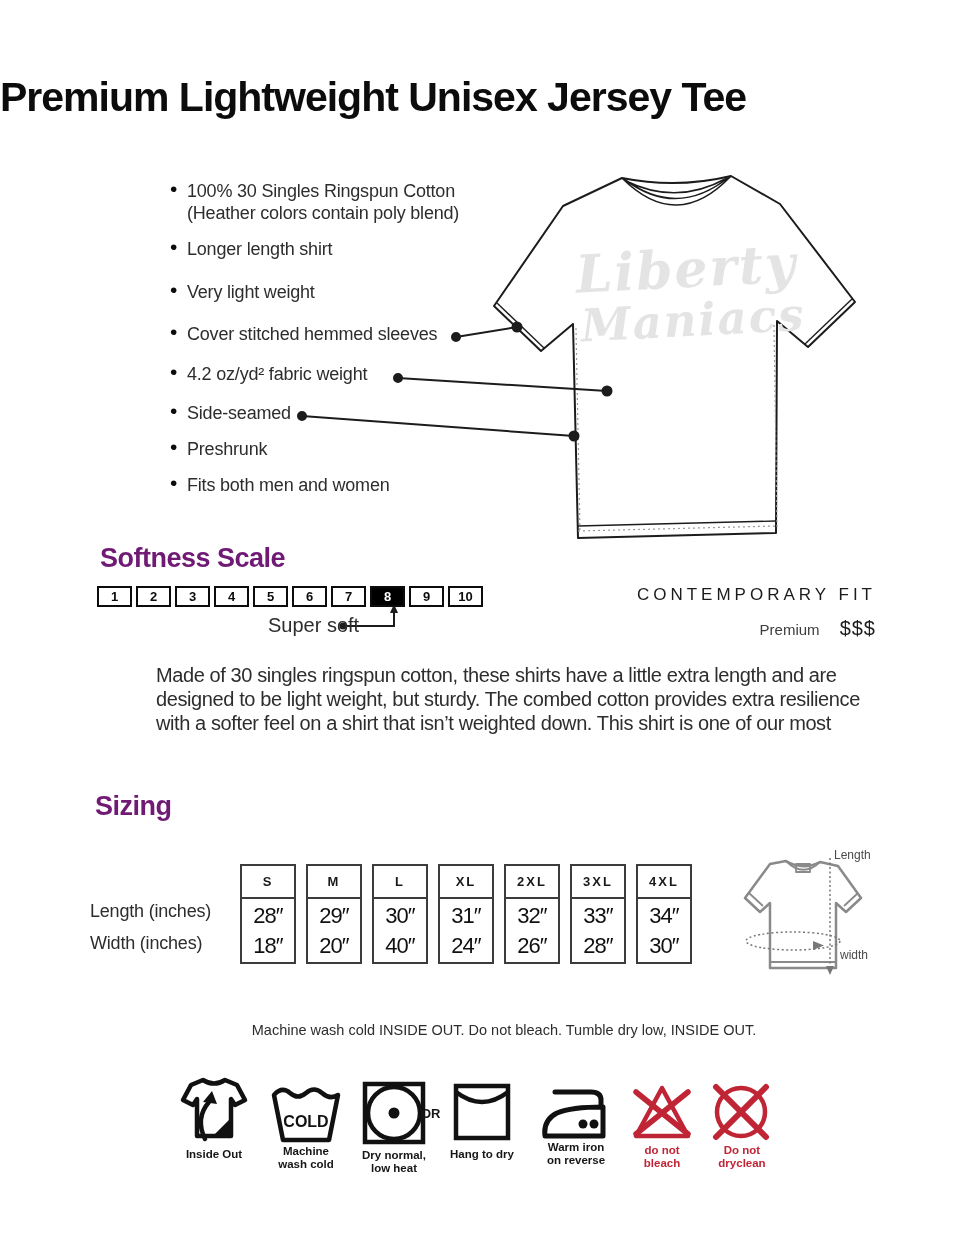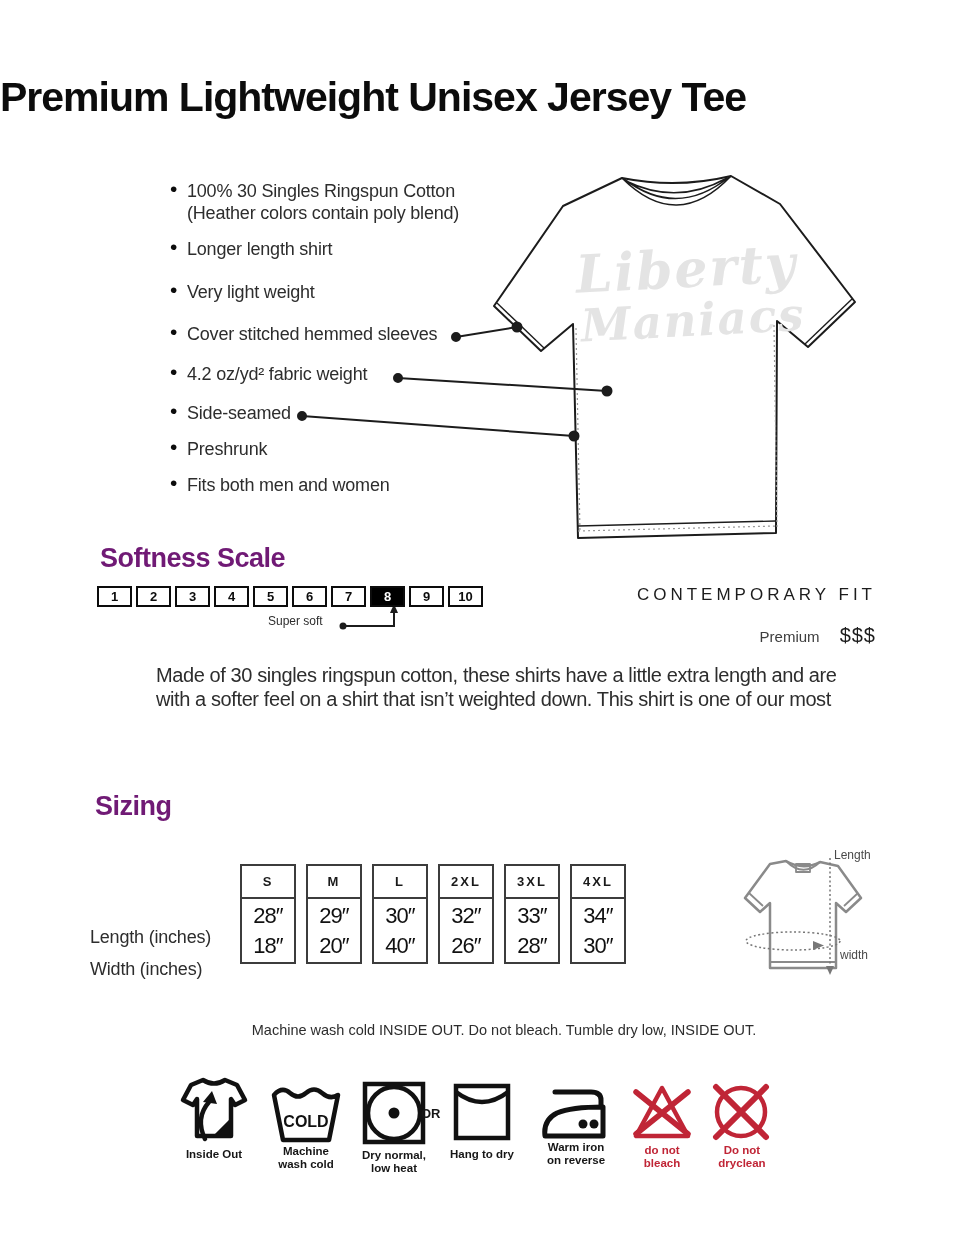--- a/index.html
+++ b/index.html
@@ -14,28 +14,28 @@
                letter-spacing:-0.2px;color:#2d2d2d;}
   .features li::before{content:"\2022";position:absolute;left:-17px;top:-2px;
                        font-size:21px;color:#0c0c0c;}
   .h2{position:absolute;font-size:27px;font-weight:bold;letter-spacing:-0.5px;
       color:#701a75;margin:0;}
   .scale{position:absolute;left:97px;top:586px;display:flex;gap:4px;}
   .scale-box{box-sizing:border-box;width:35px;height:21px;border:2.5px solid #0c0c0c;
              display:flex;align-items:center;justify-content:center;
              font-size:13px;font-weight:bold;background:#fff;color:#0c0c0c;}
   .scale-box.active{background:#000;color:#fff;}
-  .super-soft{position:absolute;left:268px;top:614px;font-size:12px;color:#2d2d2d;}
+  .super-soft{position:absolute;left:268px;top:614px;font-size:20px;color:#2d2d2d;}
   .fit{position:absolute;left:576px;top:585px;width:300px;text-align:right;}
   .fit-label{font-size:17px;letter-spacing:4px;color:#1c1c1c;}
-  .fit-row{margin-top:19px;font-size:15px;color:#3d3d3d;}
+  .fit-row{margin-top:12px;font-size:15px;color:#3d3d3d;}
   .fit-price{font-size:20px;margin-left:20px;color:#1c1c1c;letter-spacing:1px;}
   .desc{position:absolute;left:156px;top:664px;font-size:20px;line-height:23.8px;
         letter-spacing:-0.4px;color:#2d2d2d;}
-  .row-label{position:absolute;font-size:18px;letter-spacing:-0.2px;color:#2d2d2d;margin-top:26px;}
+  .row-label{position:absolute;font-size:18px;letter-spacing:-0.2px;color:#2d2d2d;}
   .sizing-table{position:absolute;left:240px;top:864px;display:flex;gap:10px;}
   .size-col{box-sizing:border-box;width:56px;border:2px solid #3c3c3c;background:#fff;}
   .size-hd{height:31px;border-bottom:2px solid #3c3c3c;display:flex;align-items:center;
            justify-content:center;font-size:13px;font-weight:bold;letter-spacing:2px;}
   .size-vals{height:63px;display:flex;flex-direction:column;align-items:center;
              justify-content:center;gap:4px;font-size:22px;letter-spacing:-1px;color:#111;}
   .care-text{position:absolute;left:0;top:1022px;width:964px;text-align:center;
              font-size:14.5px;color:#2d2d2d;padding-left:22px;}
   .care-label{position:absolute;text-align:center;font-size:11.5px;font-weight:bold;
               line-height:13px;color:#161616;}
@@ -111,20 +111,21 @@
 
   <div class="fit">
     <div class="fit-label">CONTEMPORARY FIT</div>
     <div class="fit-row">
       <span>Premium</span><span class="fit-price">$$$</span>
     </div>
   </div>
 
   <div class="desc">
     <div>Made of 30 singles ringspun cotton, these shirts have a little extra length and are</div>
+    <div>designed to be light weight, but sturdy. The combed cotton provides extra resilience</div>
     <div>with a softer feel on a shirt that isn’t weighted down. This shirt is one of our most</div>
   </div>
 
   <div class="h2" style="left:95px;top:791px">Sizing</div>
   <div class="row-label" style="left:90px;top:901px">Length (inches)</div>
   <div class="row-label" style="left:90px;top:933px">Width (inches)</div>
 
   <div class="sizing-table">
     <div class="size-col">
       <div class="size-hd">S</div>
@@ -138,20 +139,27 @@
       <div class="size-vals">
         <div>29″</div>
         <div>20″</div>
       </div>
     </div>
     <div class="size-col">
       <div class="size-hd">L</div>
       <div class="size-vals">
         <div>30″</div>
         <div>40″</div>
+      </div>
+    </div>
+    <div class="size-col">
+      <div class="size-hd">XL</div>
+      <div class="size-vals">
+        <div>31″</div>
+        <div>24″</div>
       </div>
     </div>
     <div class="size-col">
       <div class="size-hd">2XL</div>
       <div class="size-vals">
         <div>32″</div>
         <div>26″</div>
       </div>
     </div>
     <div class="size-col">

